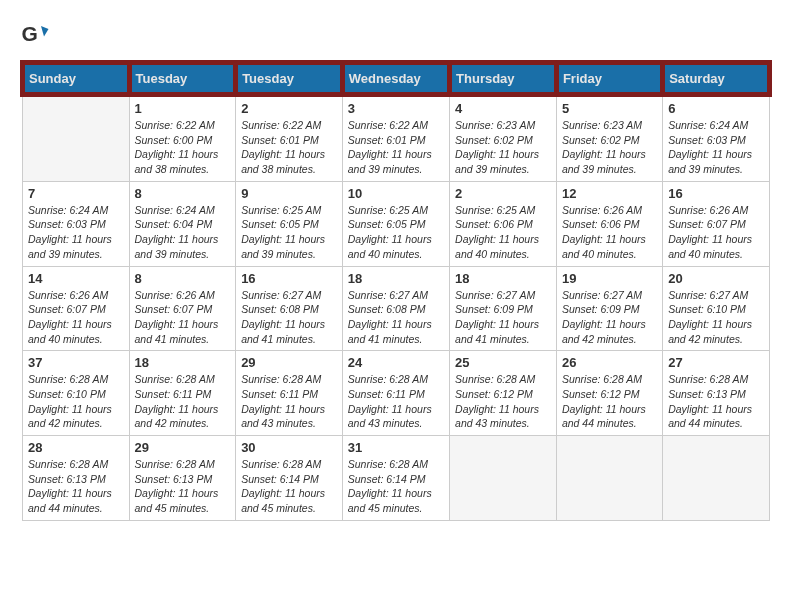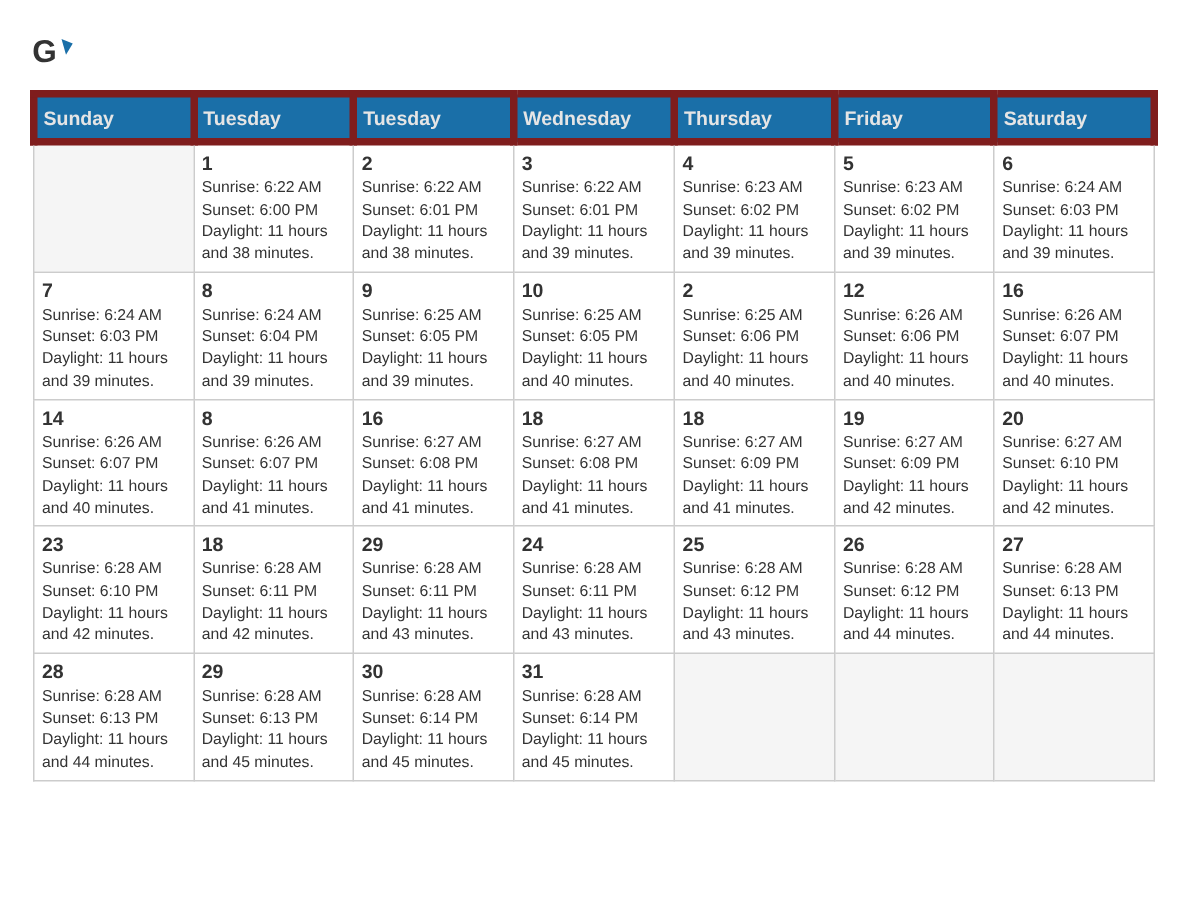--- a/index.html
+++ b/index.html
@@ -81,20 +81,21 @@
       font-size: 13px;
       font-weight: bold;
       color: #333;
       display: block;
       margin-bottom: 2px;
     }
     .day-info {
       color: #333;
       line-height: 1.4;
       font-size: 10.5px;
+      font-style: italic;
     }
   </style>
 </head>
 <body>
 
 <div class="header">
   <div class="logo">
     <svg class="logo-icon" viewBox="0 0 40 40">
       <text x="2" y="28" font-size="28" font-weight="bold" fill="#333">G</text>
       <path d="M28 8 L38 12 L32 22 Z" fill="#1a6fa8"></path>
@@ -265,21 +266,21 @@
         <td>
           <span class="day-num">20</span>
           <div class="day-info" style="white-space: pre-line;">Sunrise: 6:27 AM
 Sunset: 6:10 PM
 Daylight: 11 hours
 and 42 minutes.</div>
         </td>
       </tr>
       <tr>
         <td>
-          <span class="day-num">23</span>
+          <span class="day-num">37</span>
           <div class="day-info" style="white-space: pre-line;">Sunrise: 6:28 AM
 Sunset: 6:10 PM
 Daylight: 11 hours
 and 42 minutes.</div>
         </td>
         <td>
           <span class="day-num">18</span>
           <div class="day-info" style="white-space: pre-line;">Sunrise: 6:28 AM
 Sunset: 6:11 PM
 Daylight: 11 hours

